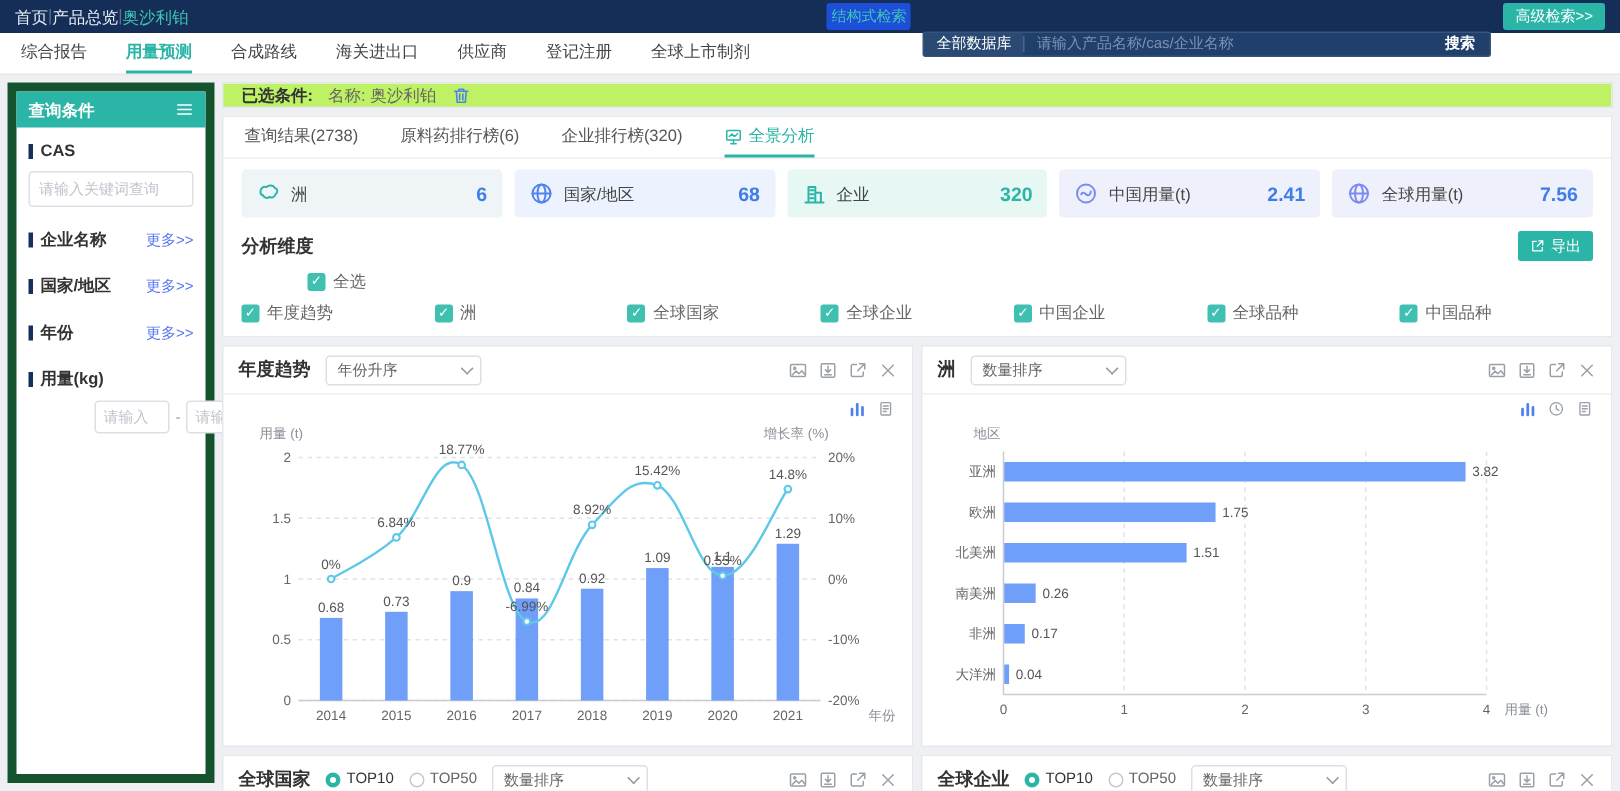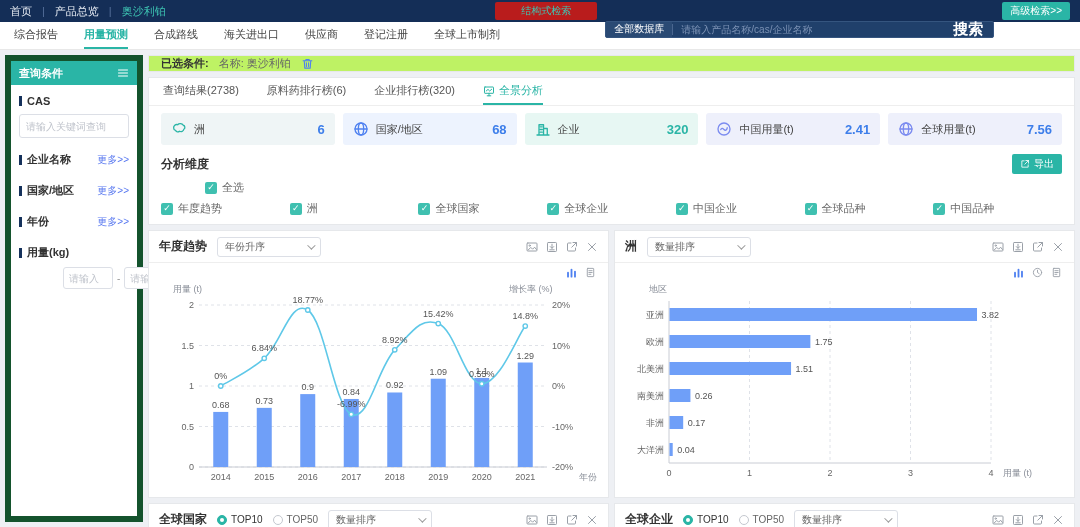--- a/index.html
+++ b/index.html
@@ -1,32 +1,32 @@
 <!DOCTYPE html>
 <html><head>
 <meta charset="utf-8">
 <style>
   * { margin:0; padding:0; box-sizing:border-box; }
   html,body { width:1080px; height:527px; overflow:hidden; }
   body { font-family:"Liberation Sans","DejaVu Sans",sans-serif; background:#eef0f4; color:#333; }
 
   
   .topbar { height:22px; background:#142e57; display:flex; align-items:center; padding:0 10px; font-size:11px; color:#fff; }
-  .crumbs { display:flex; align-items:center; gap:10px; }
+  .crumbs { display:flex; align-items:center; gap:0; }
   .crumb { color:#e8edf5; }
   .crumb.current { color:#3ec6b4; }
   .crumb-sep { color:#56709b; }
   .topbar-right { margin-left:auto; display:flex; align-items:center; gap:8px; }
-  .btn-structure { background:#b91c1c; color:#3ec6b4; padding:2px 26px; border-radius:2px; font-size:10px; cursor:pointer; }
+  .btn-structure { background:#1d4ed8; color:#3ec6b4; padding:2px 3px; border-radius:2px; font-size:10px; cursor:pointer; }
   .search-group { display:flex; align-items:center; background:#20406b; border:1px solid #35557f; border-radius:2px; height:17px;margin-top:36px; }
   .db-select { background:#2a4a74; color:#fff; font-size:10px; padding:0 8px; height:100%; display:flex; align-items:center; cursor:pointer; }
   .search-divider { width:1px; height:11px; background:#4a668f; }
   .search-input { background:transparent; border:none; outline:none; color:#cdd8e8; font-size:10px; width:270px; padding:0 8px; }
   .search-input::placeholder { color:#7b91b4; }
-  .search-btn { color:#fff; font-size:15px; font-weight:bold; padding:0 10px; cursor:pointer;font-family:Liberation Serif, serif; }
+  .search-btn { color:#fff; font-size:10px; font-weight:bold; padding:0 10px; cursor:pointer;font-family:Liberation Serif, serif; }
   .btn-advanced { background:#2ab5a6; color:#fff; padding:2px 8px; border-radius:2px; font-size:10px; cursor:pointer; }
 
   
   .nav-tabs { height:28px; background:#fff; border-bottom:1px solid #e8e8e8; display:flex; align-items:stretch; gap:26px; padding:0 14px; font-size:11px; }
   .nav-tab { display:flex; align-items:center; color:#444; cursor:pointer; border-bottom:2px solid transparent; }
   .nav-tab.active { color:#2ab5a6; border-bottom-color:#2ab5a6; font-weight:bold; }
 
   
   .layout { display:flex; gap:5px; padding:5px; height:477px; }
   .sidebar { width:138px; background:#fff; border:6px solid #14532d; display:flex; flex-direction:column; flex-shrink:0; }

